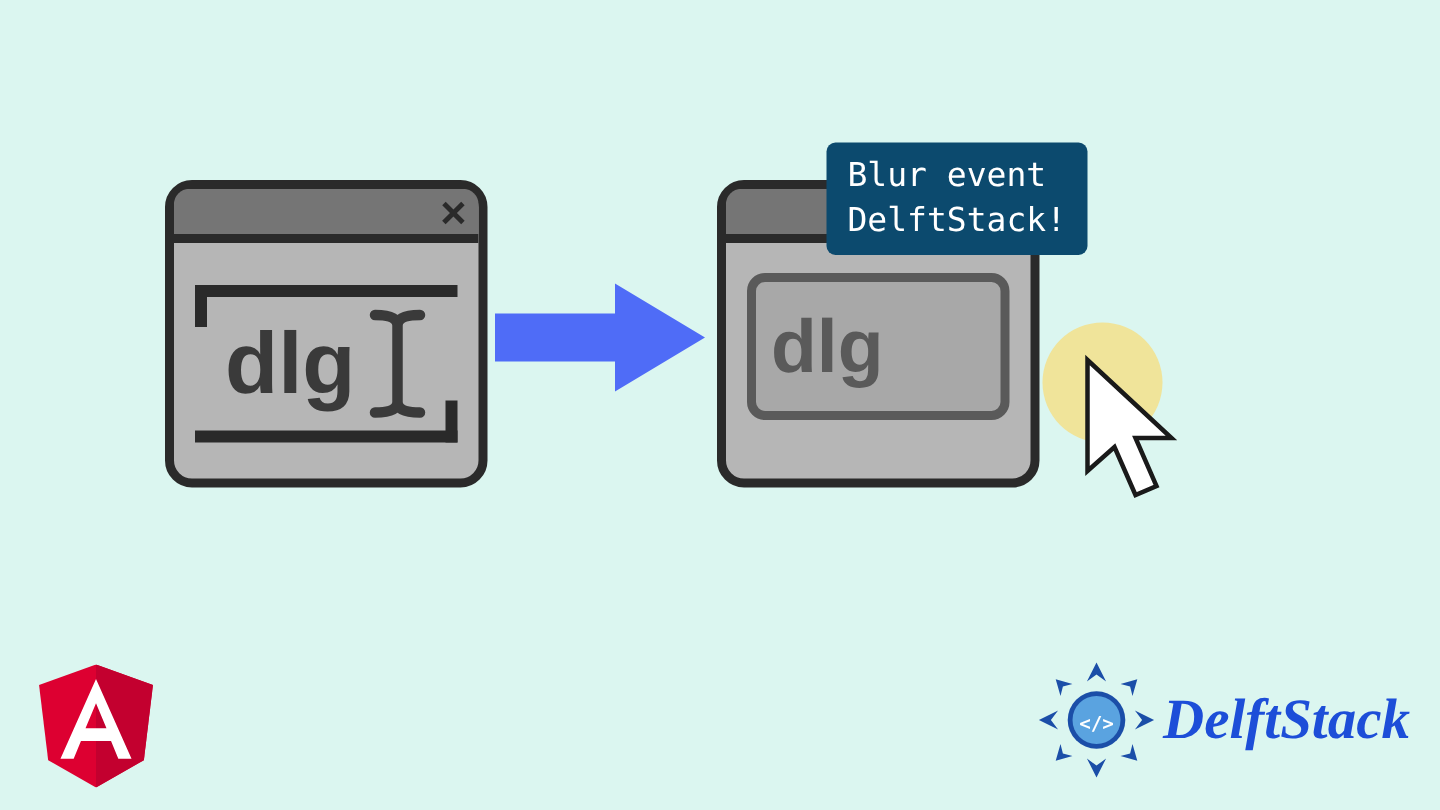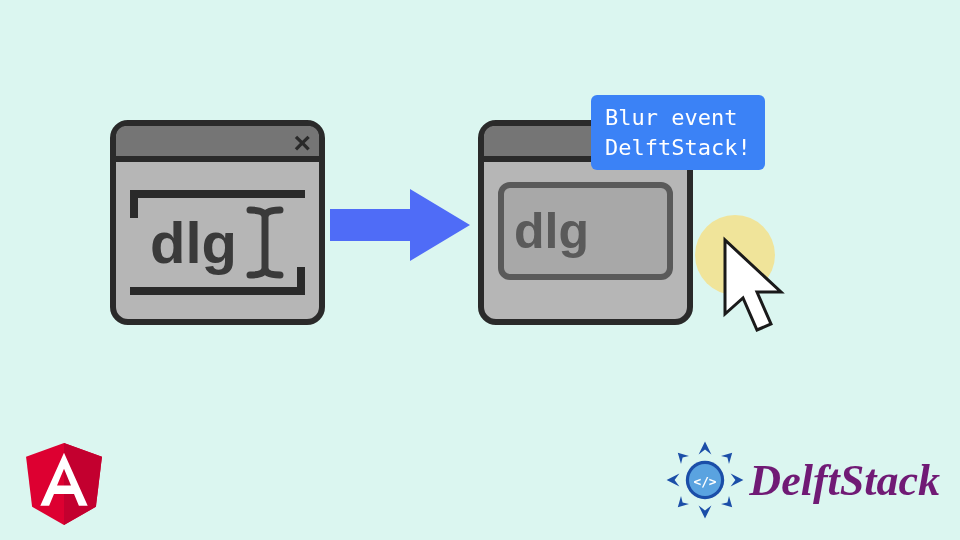--- a/index.html
+++ b/index.html
@@ -104,23 +104,23 @@
   .arrow {
     position: absolute;
     left: 330px;
     top: 185px;
     width: 140px;
     height: 80px;
     color: #4f6cf7;
   }
   .tooltip {
     position: absolute;
-    left: 591px;
+    left: 551px;
     top: 95px;
-    background: #3b82f6;
+    background: #0c4a6e;
     color: #fff;
     font-family: monospace;
     font-size: 22px;
     font-weight: 500;
     padding: 8px 14px;
     border-radius: 6px;
     line-height: 1.35;
   }
   .click-halo {
     position: absolute;
@@ -147,24 +147,24 @@
   }
   .delftstack {
     position: absolute;
     right: 20px;
     bottom: 20px;
     display: flex;
     align-items: center;
     gap: 4px;
   }
   .delftstack-text {
-    font-size: 44px;
+    font-size: 38px;
     font-weight: 600;
     font-style: italic;
-    color: #701a75;
+    color: #1d4ed8;
     font-family: Georgia, serif;
   }
   .delft-emblem {
     width: 80px;
     height: 80px;
   }
 </style>
 </head>
 <body>
 

